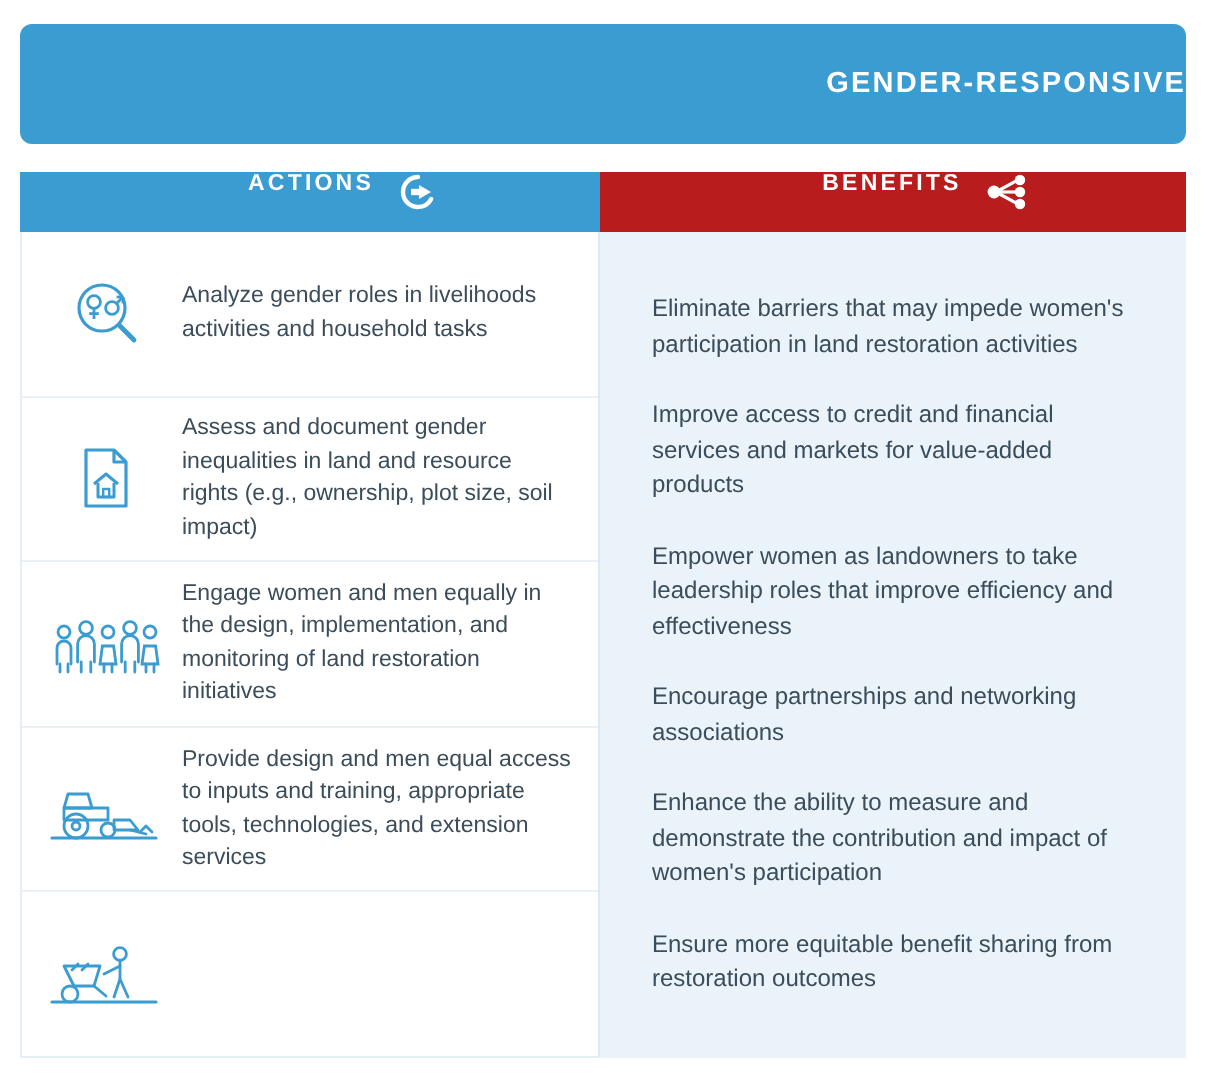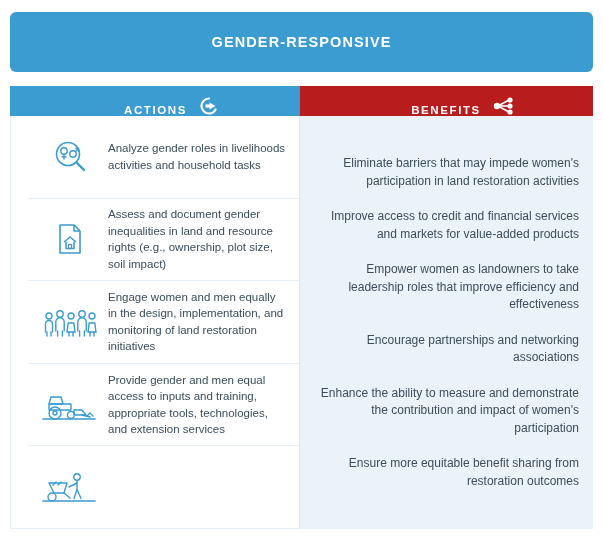--- a/index.html
+++ b/index.html
@@ -19,23 +19,23 @@
   }
   .title-bar {
     position: absolute;
     left: 10px;
     top: 12px;
     width: 583px;
     height: 60px;
     background: #3a9cd0;
     border-radius: 6px;
     display: flex;
-    flex-direction: column;
-    align-items: center;
-    justify-content: center;
+    flex-direction: row;
+    align-items: center;
+    justify-content: flex-end;
   }
   .title-line {
     color: #ffffff;
     font-size: 14.5px;
     font-weight: bold;
     letter-spacing: 1.1px;
     line-height: 19px;
     text-align: center;
   }
   .columns {
@@ -52,21 +52,21 @@
     flex-direction: column;
   }
   .col-benefits {
     width: 293px;
     display: flex;
     flex-direction: column;
   }
   .head {
     height: 30px;
     display: flex;
-    align-items: flex-end;
+    align-items: flex-start;
     justify-content: center;
     gap: 10px;
     padding-left: 35px;
   }
   .head-actions { background: #3a9cd0; }
   .head-benefits { background: #b91c1c; }
   .head-label {
     color: #ffffff;
     font-size: 11.5px;
     font-weight: bold;
@@ -78,21 +78,20 @@
     justify-content: center;
   }
   .actions-body {
     flex: 1;
     background: #ffffff;
     border-left: 1px solid #e3eef5;
     border-right: 1px solid #dde9f1;
     border-bottom: 1px solid #e3eef5;
     display: flex;
     flex-direction: column;
-    padding-left: 17px;
   }
   .action-row {
     flex: 1;
     display: flex;
     align-items: center;
     border-bottom: 1px solid #e6f0f6;
     padding: 0 6px 0 4px;
     box-sizing: border-box;
   }
   .action-row:last-child { border-bottom: none; }
@@ -116,22 +115,22 @@
     flex-direction: column;
     align-items: center;
     justify-content: center;
     padding: 6px 14px;
     box-sizing: border-box;
   }
   .benefit-item {
     font-size: 12px;
     line-height: 17.5px;
     color: #3b4c5a;
-    text-align: right;
-    margin: 9px 0;
+    text-align: left;
+    margin: 9px 12px;
   }
   svg { display: block; }
 </style>
 </head>
 <body>
 
 <div id="infographic">
 
   <div class="title-bar">
     <div class="title-line">GENDER-RESPONSIVE</div>
@@ -217,21 +216,21 @@
                 <circle cx="14" cy="28" r="6"></circle>
                 <circle cx="14" cy="28" r="2"></circle>
                 <circle cx="30" cy="30" r="3.5"></circle>
                 <path d="M33 25 h8 l4 5 h-12 Z"></path>
                 <path d="M41 30 l8 2"></path>
                 <path d="M2 34 h52" stroke-width="1.6"></path>
                 <path d="M46 31 l3-3 3 3"></path>
               </g>
             </svg>
           </div>
-          <div class="action-text">Provide gender and men equal access to inputs and training, appropriate tools, technologies, and extension services</div>
+          <div class="action-text">Provide design and men equal access to inputs and training, appropriate tools, technologies, and extension services</div>
         </div>
 
         <div class="action-row">
           <div class="action-icon">
             <svg width="58" height="40" viewBox="0 0 58 40">
               <g fill="none" stroke="#3a9cd0" stroke-width="1.4" stroke-linejoin="round" stroke-linecap="round">
                 <circle cx="36" cy="10" r="3.2"></circle>
                 <path d="M36 13.5 v9 l-3 9"></path>
                 <path d="M36 22.5 l4 9"></path>
                 <path d="M36 16 l-8 4"></path>

